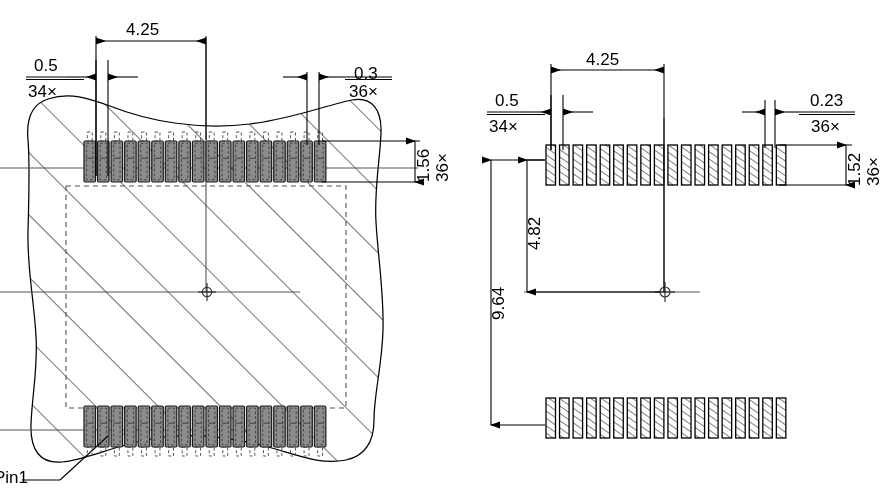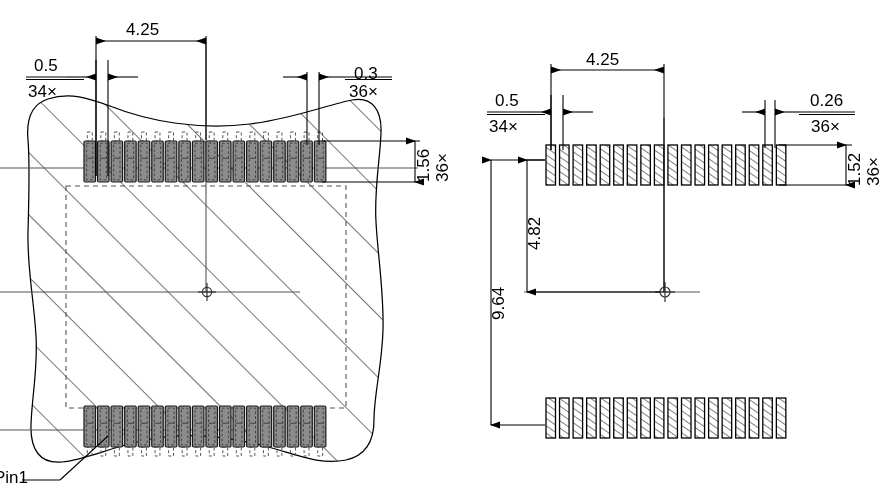--- a/index.html
+++ b/index.html
@@ -533,21 +533,21 @@
   <div class="dimtxt vert" style="left:433px;top:182px;transform:rotate(-90deg);">36×</div>
 
   <div class="dimtxt" style="left:-6px;top:468px;">Pin1</div>
 
   <div class="dimtxt" style="left:586px;top:50px;">4.25</div>
 
   <div class="dimtxt" style="left:495px;top:91px;">0.5</div>
   <div class="frac-line" style="left:487px;top:114px;width:58px;"></div>
   <div class="dimtxt" style="left:489px;top:117px;">34×</div>
 
-  <div class="dimtxt" style="left:810px;top:91px;">0.26</div>
+  <div class="dimtxt" style="left:810px;top:91px;">0.23</div>
   <div class="frac-line" style="left:799px;top:114px;width:56px;"></div>
   <div class="dimtxt" style="left:811px;top:117px;">36×</div>
 
   <div class="dimtxt vert" style="left:845px;top:186px;transform:rotate(-90deg);">1.52</div>
   <div class="dimtxt vert" style="left:864px;top:186px;transform:rotate(-90deg);">36×</div>
 
   <div class="dimtxt vert" style="left:489px;top:320px;transform:rotate(-90deg);">9.64</div>
 
   <div class="dimtxt vert" style="left:525px;top:250px;transform:rotate(-90deg);">4.82</div>
 

